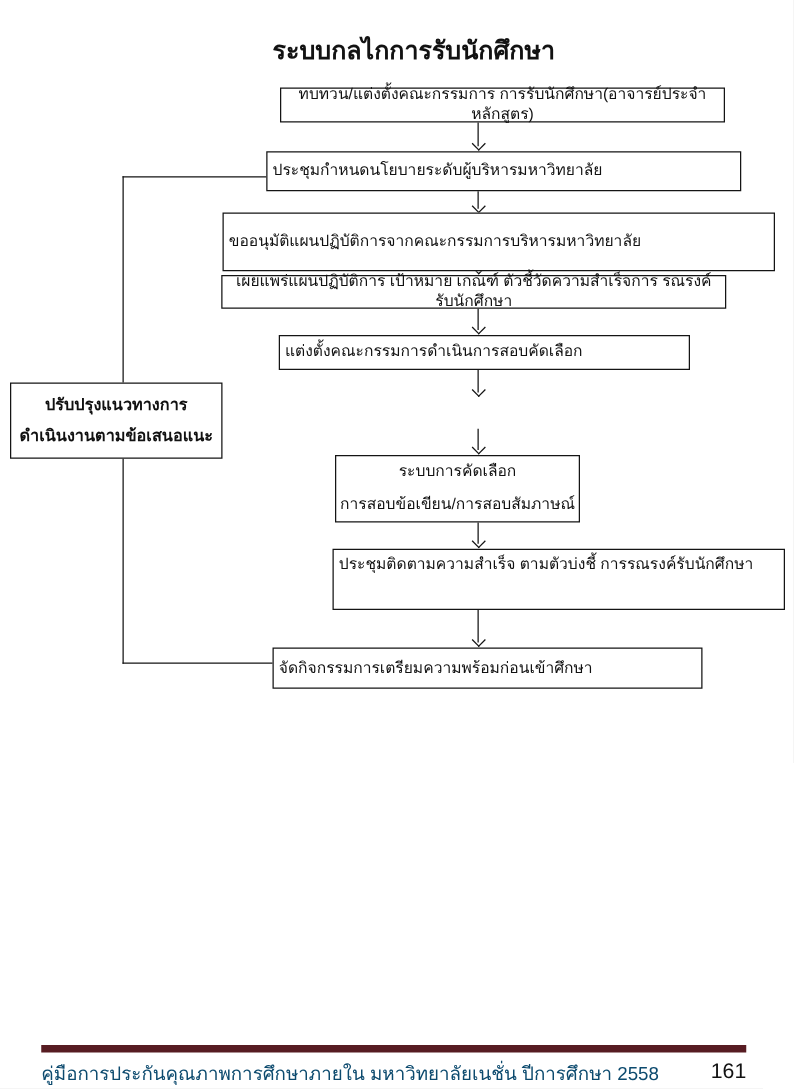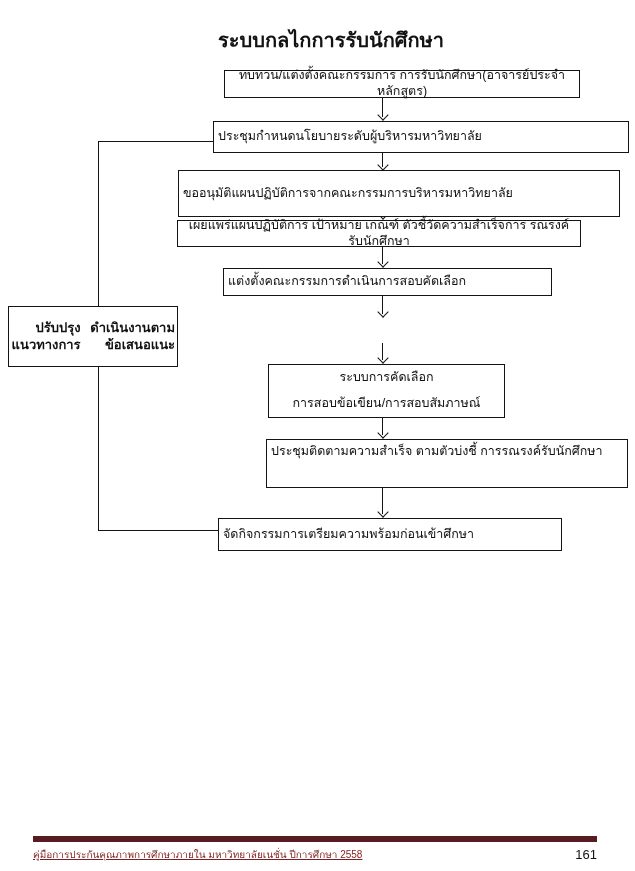--- a/index.html
+++ b/index.html
@@ -26,34 +26,33 @@
     background:#ffffff;
     display:flex;align-items:center;justify-content:flex-start;
     text-align:center;
     font-size:12.5px;
     line-height:1.25;
     box-sizing:border-box;
     z-index:2;
     padding:1px 4px;
   }
   #b1{left:224px;top:70px;width:356px;height:28px;}
-  #b2{left:213px;top:121px;width:416px;height:32px;}
+  #b2{left:213px;top:121px;width:380px;height:32px;}
   #b3{left:178px;top:170px;width:442px;height:47px;}
   #b4{left:177px;top:220px;width:404px;height:27px;}
   #b5{left:223px;top:268px;width:329px;height:28px;}
   #b6{left:214px;top:317px;width:326px;height:27px;}
-  #b7{left:268px;top:364px;width:237px;height:54px;flex-direction:column;justify-content:space-around;padding:0;}
+  #b7{left:268px;top:364px;width:196px;height:54px;flex-direction:column;justify-content:space-around;padding:0;}
   #b8{left:218px;top:439px;width:362px;height:49px;align-items:flex-start;padding-top:4px;margin-left:48px;}
   #b9{left:218px;top:518px;width:344px;height:33px;}
   #sidebox{
     left:8px;top:306px;width:170px;height:61px;
-    flex-direction:row;justify-content:space-around;
+    flex-direction:column;justify-content:space-around;
     font-weight:bold;font-size:13px;
     padding:4px 2px;
-    text-align:right;
   }
   .vline{position:absolute;width:1px;background:#141414;z-index:1;}
   .hline{position:absolute;height:1px;background:#141414;z-index:1;}
   .arrow{position:absolute;width:9px;z-index:1;}
   .arrow .shaft{position:absolute;left:4px;top:0;bottom:3px;width:1px;background:#141414;}
   .arrow .head{
     position:absolute;left:1px;bottom:1px;
     width:7px;height:7px;
     border-right:1px solid #141414;border-bottom:1px solid #141414;
     transform:rotate(45deg);
@@ -69,25 +68,25 @@
   #a8{left:378px;top:487px;height:30px;}
   #fb-vert{left:98px;top:141px;height:390px;}
   #fb-top{left:98px;top:141px;width:116px;}
   #fb-bottom{left:98px;top:530px;width:121px;}
   .footer-rule{
     position:absolute;left:33px;top:836px;
     width:564px;height:6px;
   }
   .footer-text{
     position:absolute;left:33px;top:847px;
-    font-size:10px;color:#7f1d1d;white-space:nowrap;text-decoration:underline;
+    font-size:15px;color:#0c4a6e;white-space:nowrap;
   }
   .page-number{
     position:absolute;right:38px;top:847px;
-    font-size:13px;color:#121212;
+    font-size:17px;color:#121212;
   }
 </style>
 </head>
 <body>
 
 <div class="page">
 
   <div class="title">ระบบกลไกการรับนักศึกษา</div>
 
   <div class="vline" id="fb-vert"></div>

